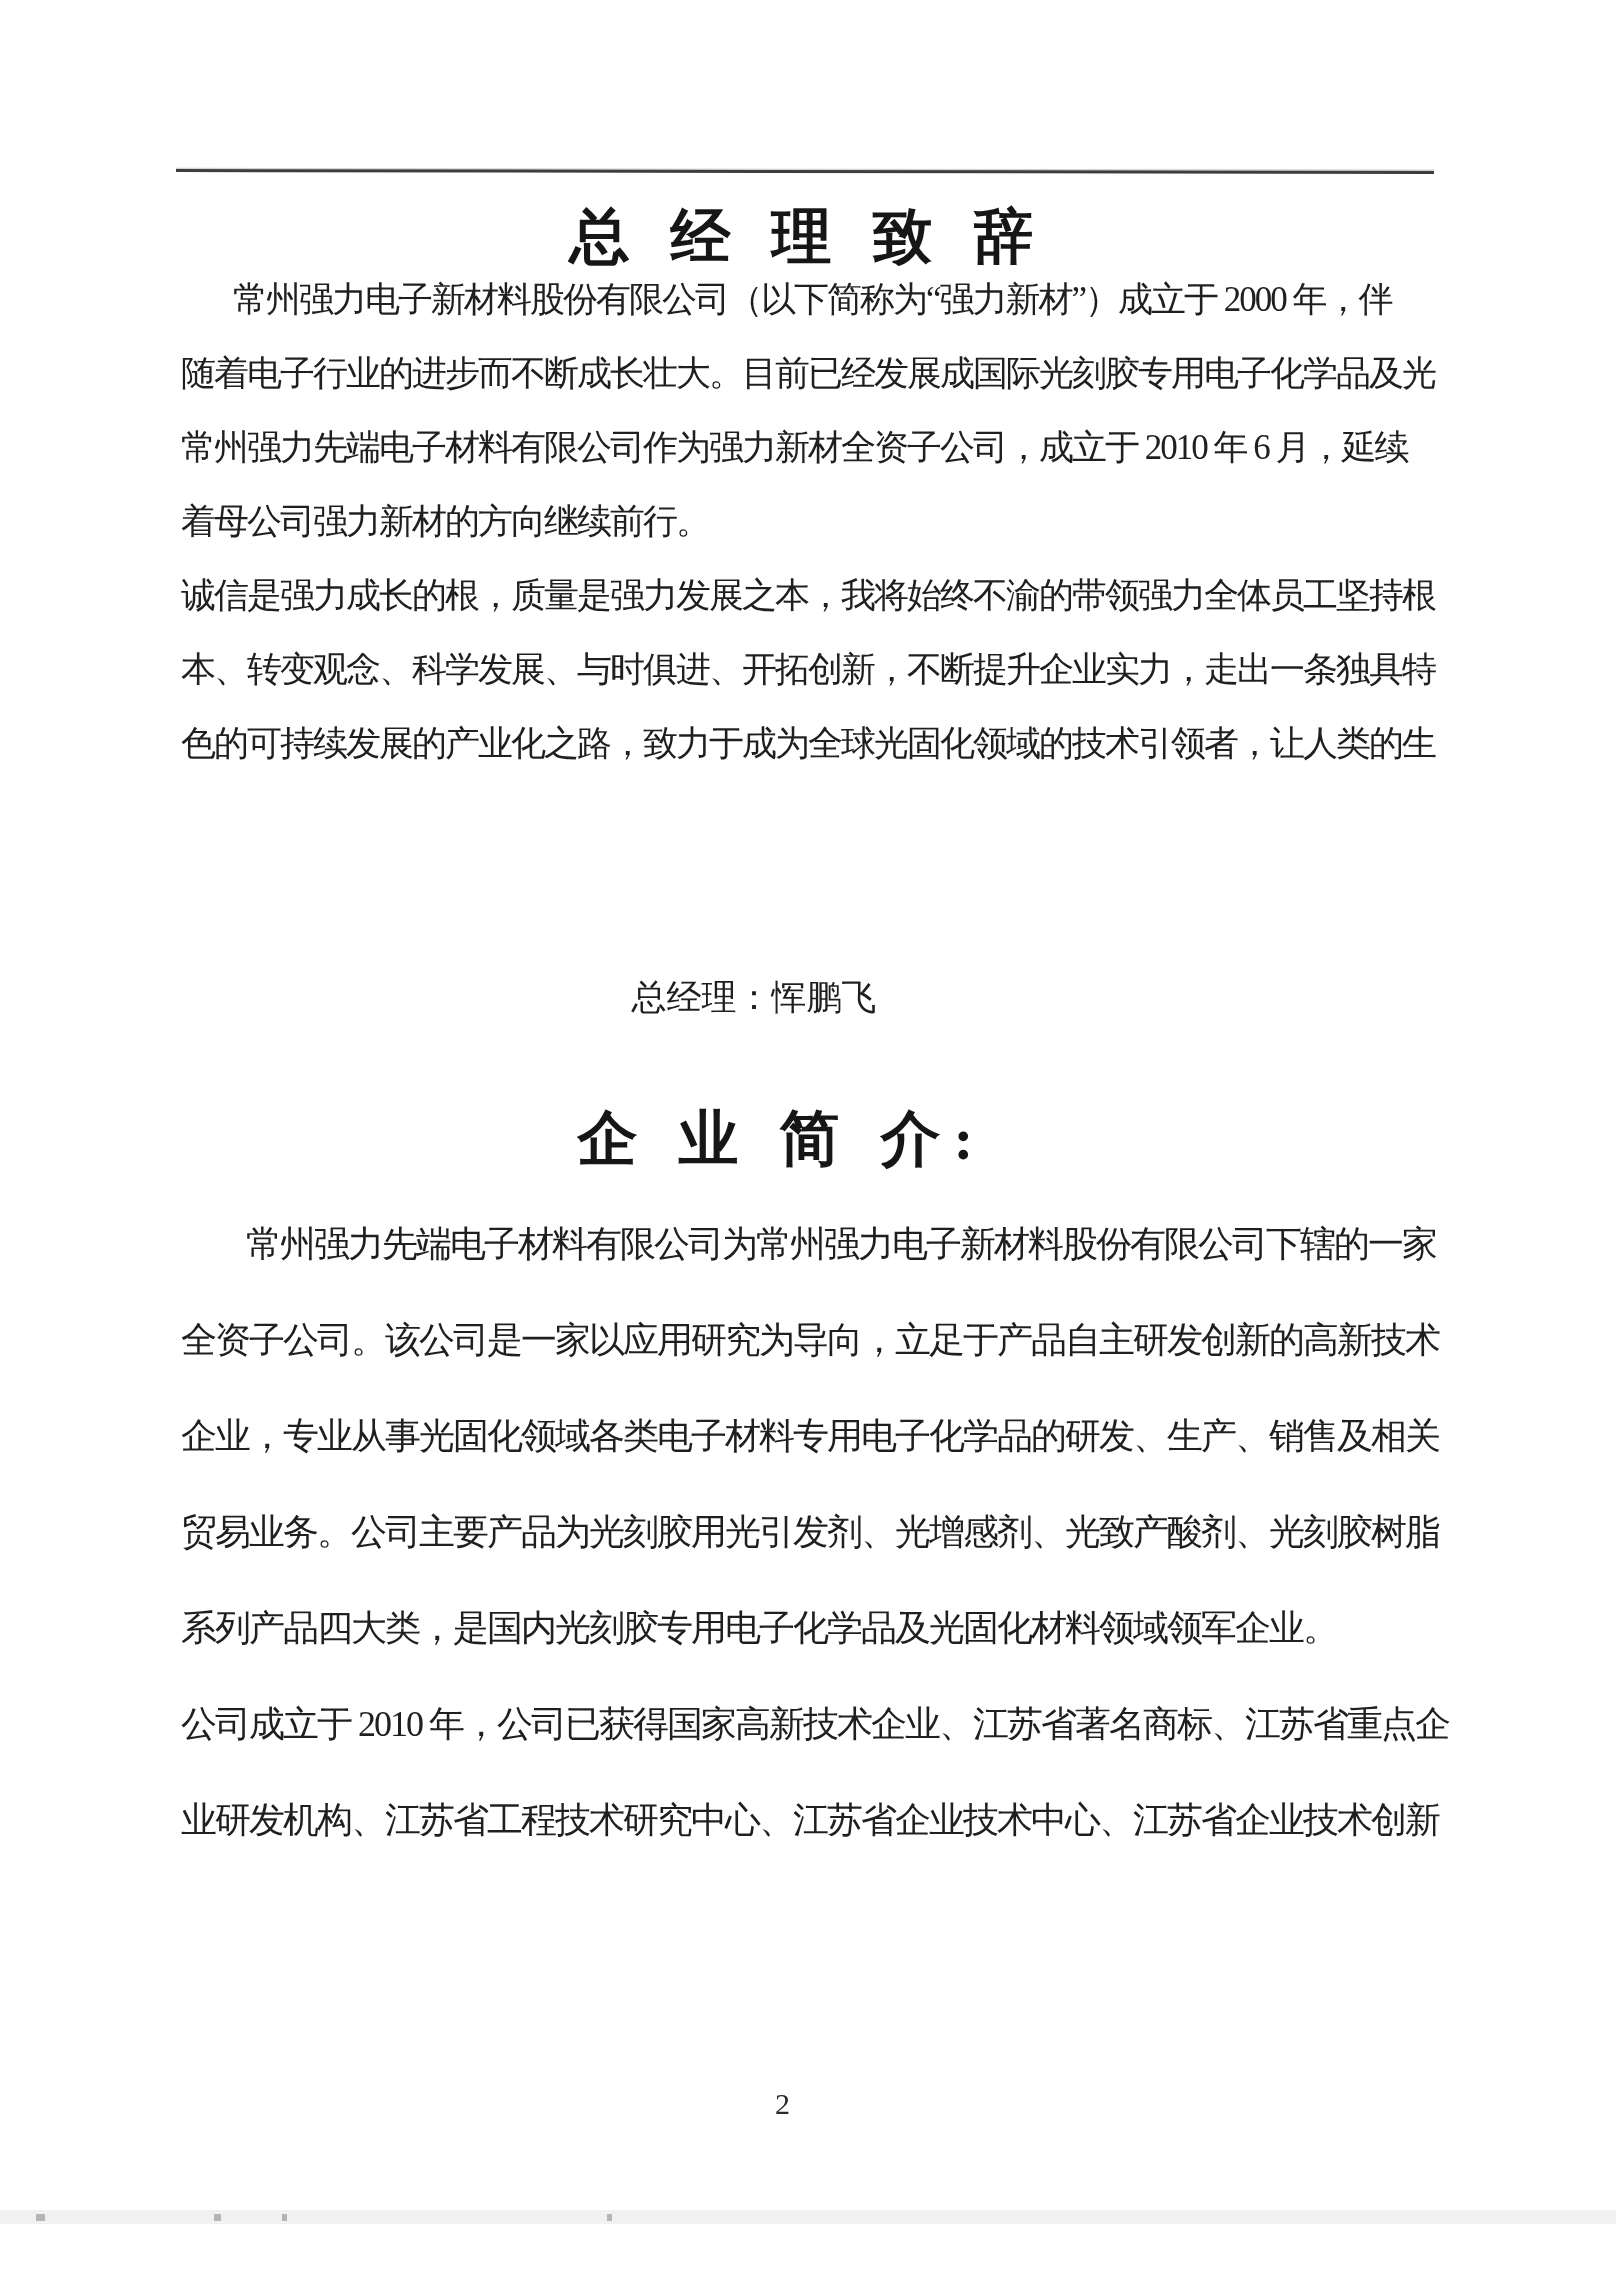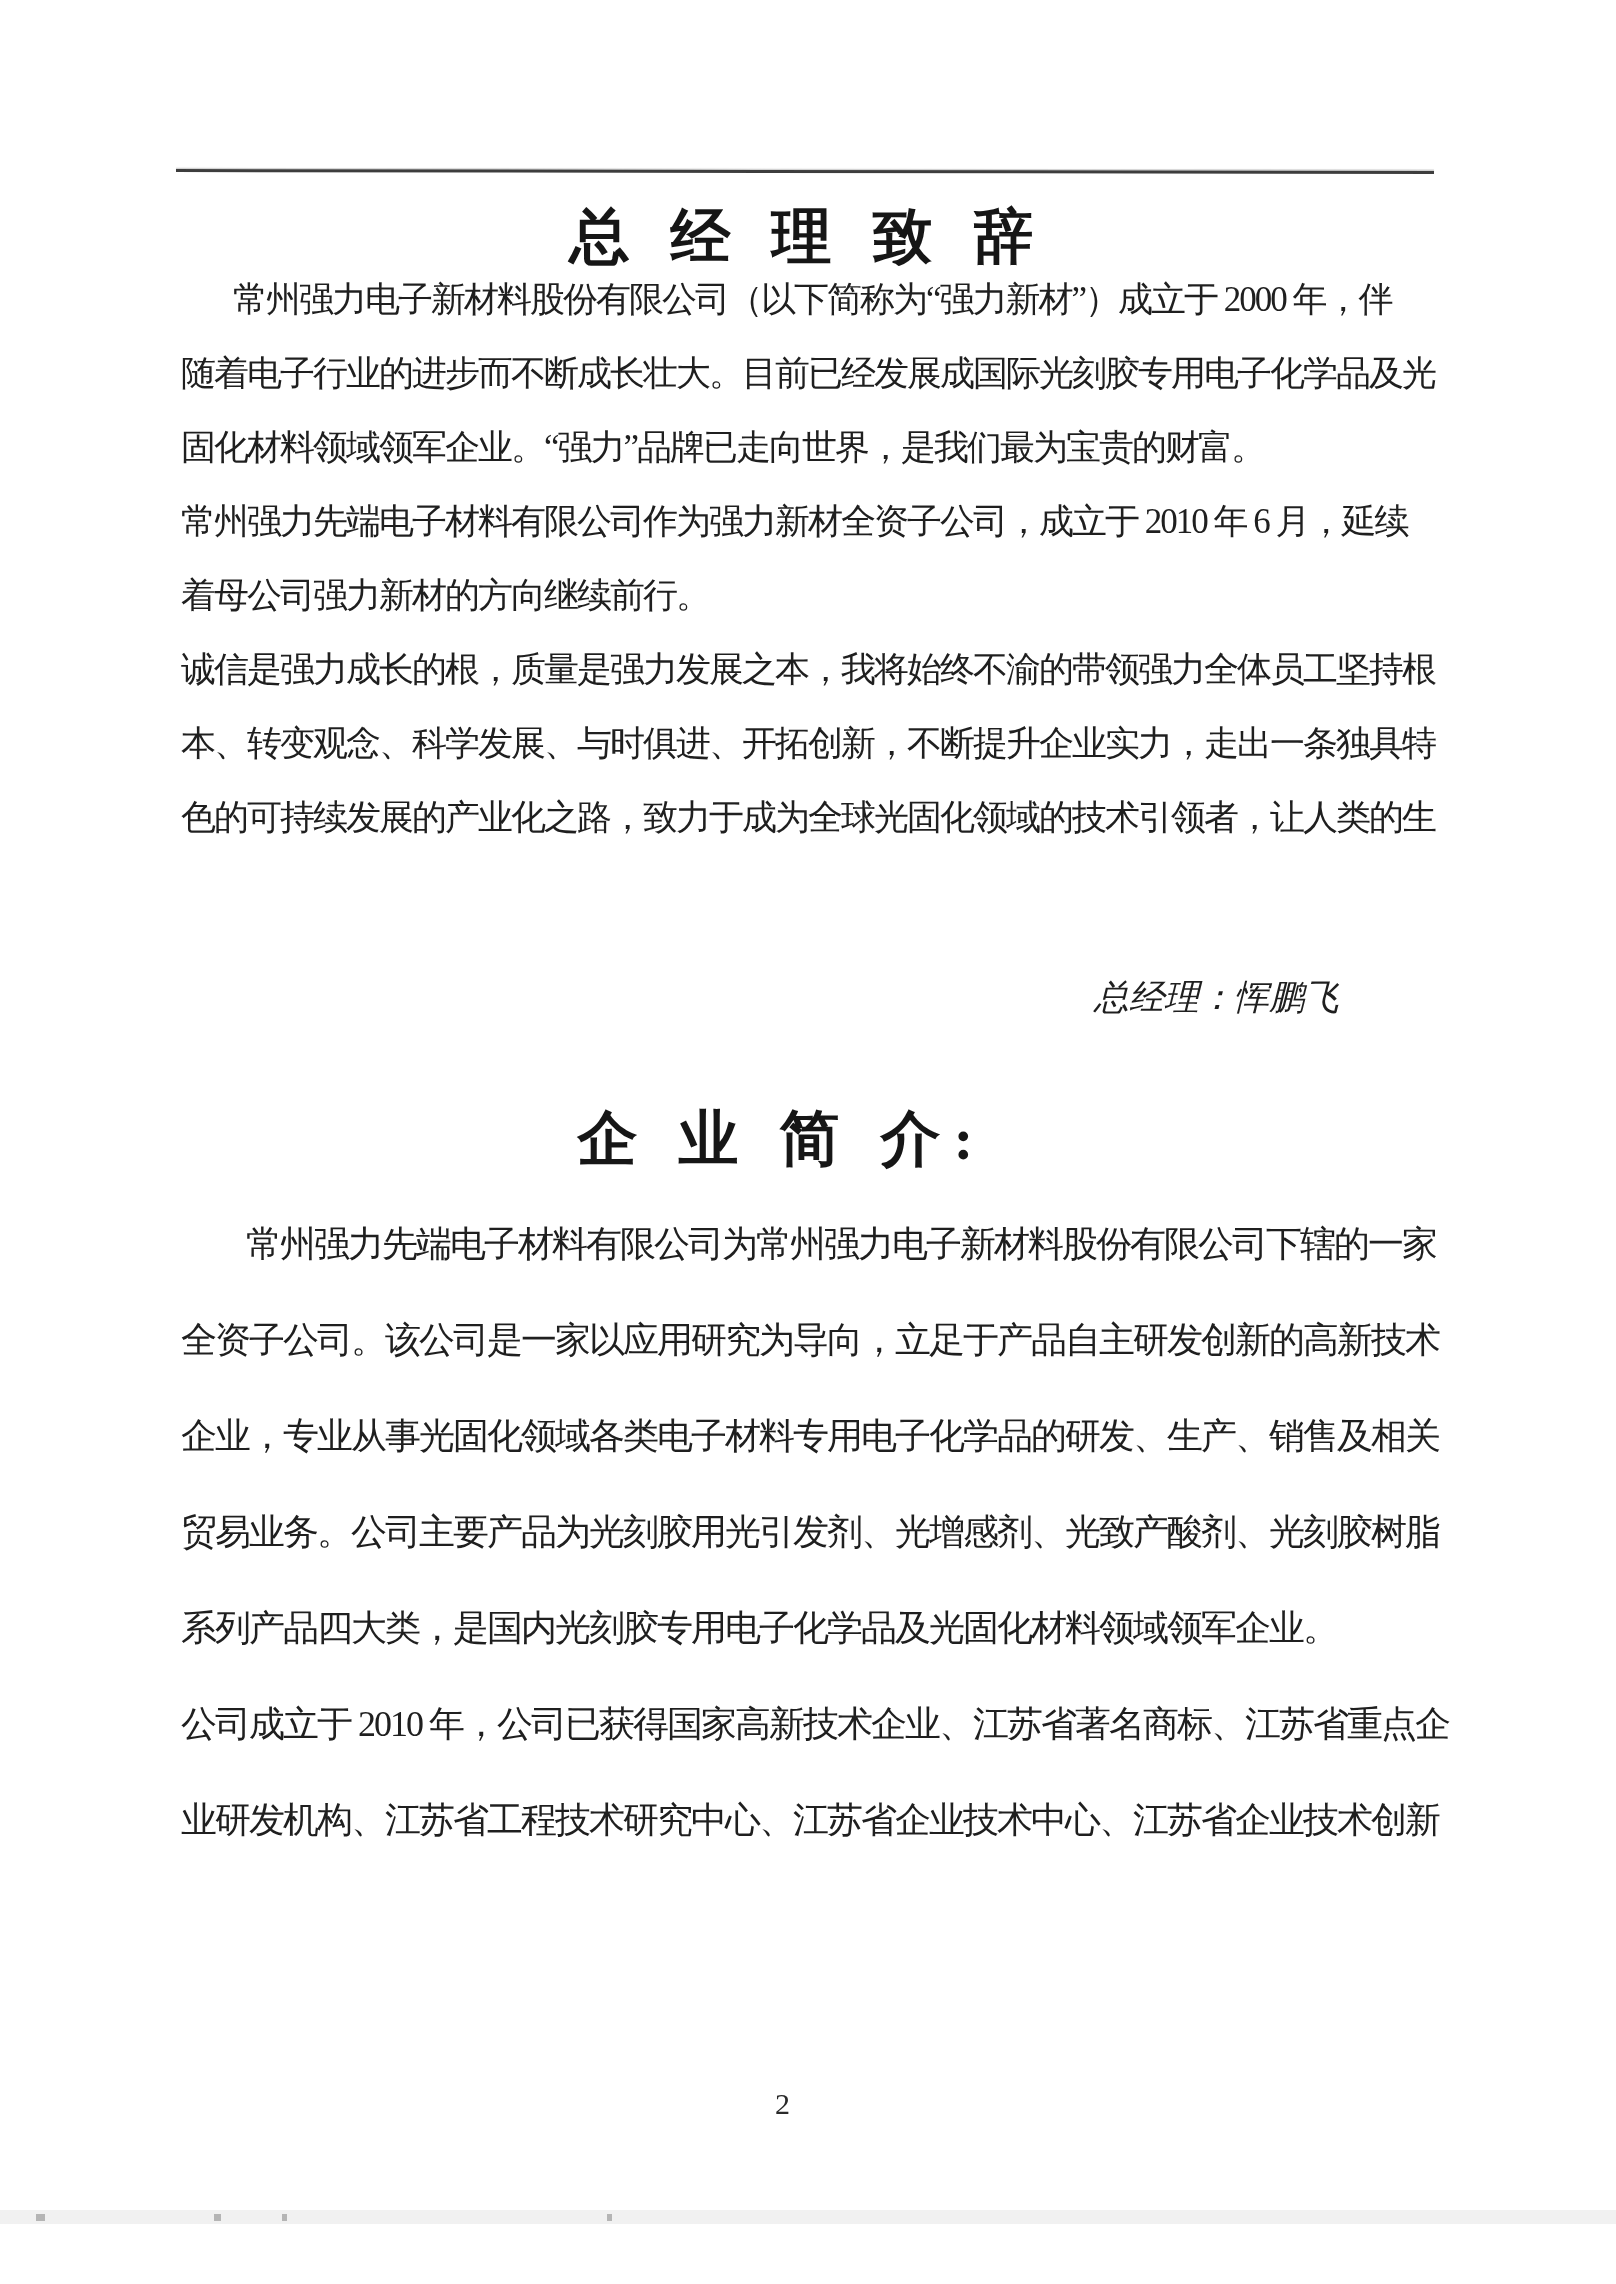--- a/index.html
+++ b/index.html
@@ -55,31 +55,30 @@
     line-height: 96px;
     letter-spacing: -2px;
   }
   .line {
     white-space: nowrap;
   }
   .indent-sm { padding-left: 52px; }
   .indent-md { padding-left: 65px; }
   .signature {
     position: absolute;
-    left: 181px;
+    left: 175px;
     top: 972px;
     width: 1252px;
     box-sizing: border-box;
     padding-right: 94px;
-    text-align: right;
+    text-align: center;
     font-size: 35px;
     line-height: 52px;
     letter-spacing: 0px;
     white-space: nowrap;
-    font-style: italic;
   }
   .profile-title {
     position: absolute;
     left: 0;
     top: 1099px;
     width: 100%;
     text-align: center;
     font-size: 60px;
     font-weight: 700;
     letter-spacing: 13px;
@@ -118,21 +117,20 @@
 
 <div class="page">
 
   <div class="top-rule"></div>
 
   <div class="doc-title">总 经 理 致 辞</div>
 
   <div class="section-body gm-body">
     <div class="line indent-sm">常州强力电子新材料股份有限公司（以下简称为“强力新材”）成立于 2000 年，伴</div>
     <div class="line">随着电子行业的进步而不断成长壮大。目前已经发展成国际光刻胶专用电子化学品及光</div>
-    <div class="line">固化材料领域领军企业。“强力”品牌已走向世界，是我们最为宝贵的财富。</div>
     <div class="line">常州强力先端电子材料有限公司作为强力新材全资子公司，成立于 2010 年 6 月，延续</div>
     <div class="line">着母公司强力新材的方向继续前行。</div>
     <div class="line">诚信是强力成长的根，质量是强力发展之本，我将始终不渝的带领强力全体员工坚持根</div>
     <div class="line">本、转变观念、科学发展、与时俱进、开拓创新，不断提升企业实力，走出一条独具特</div>
     <div class="line">色的可持续发展的产业化之路，致力于成为全球光固化领域的技术引领者，让人类的生</div>
   </div>
 
   <div class="signature">总经理：恽鹏飞</div>
 
   <div class="profile-title">企 业 简 介:</div>

